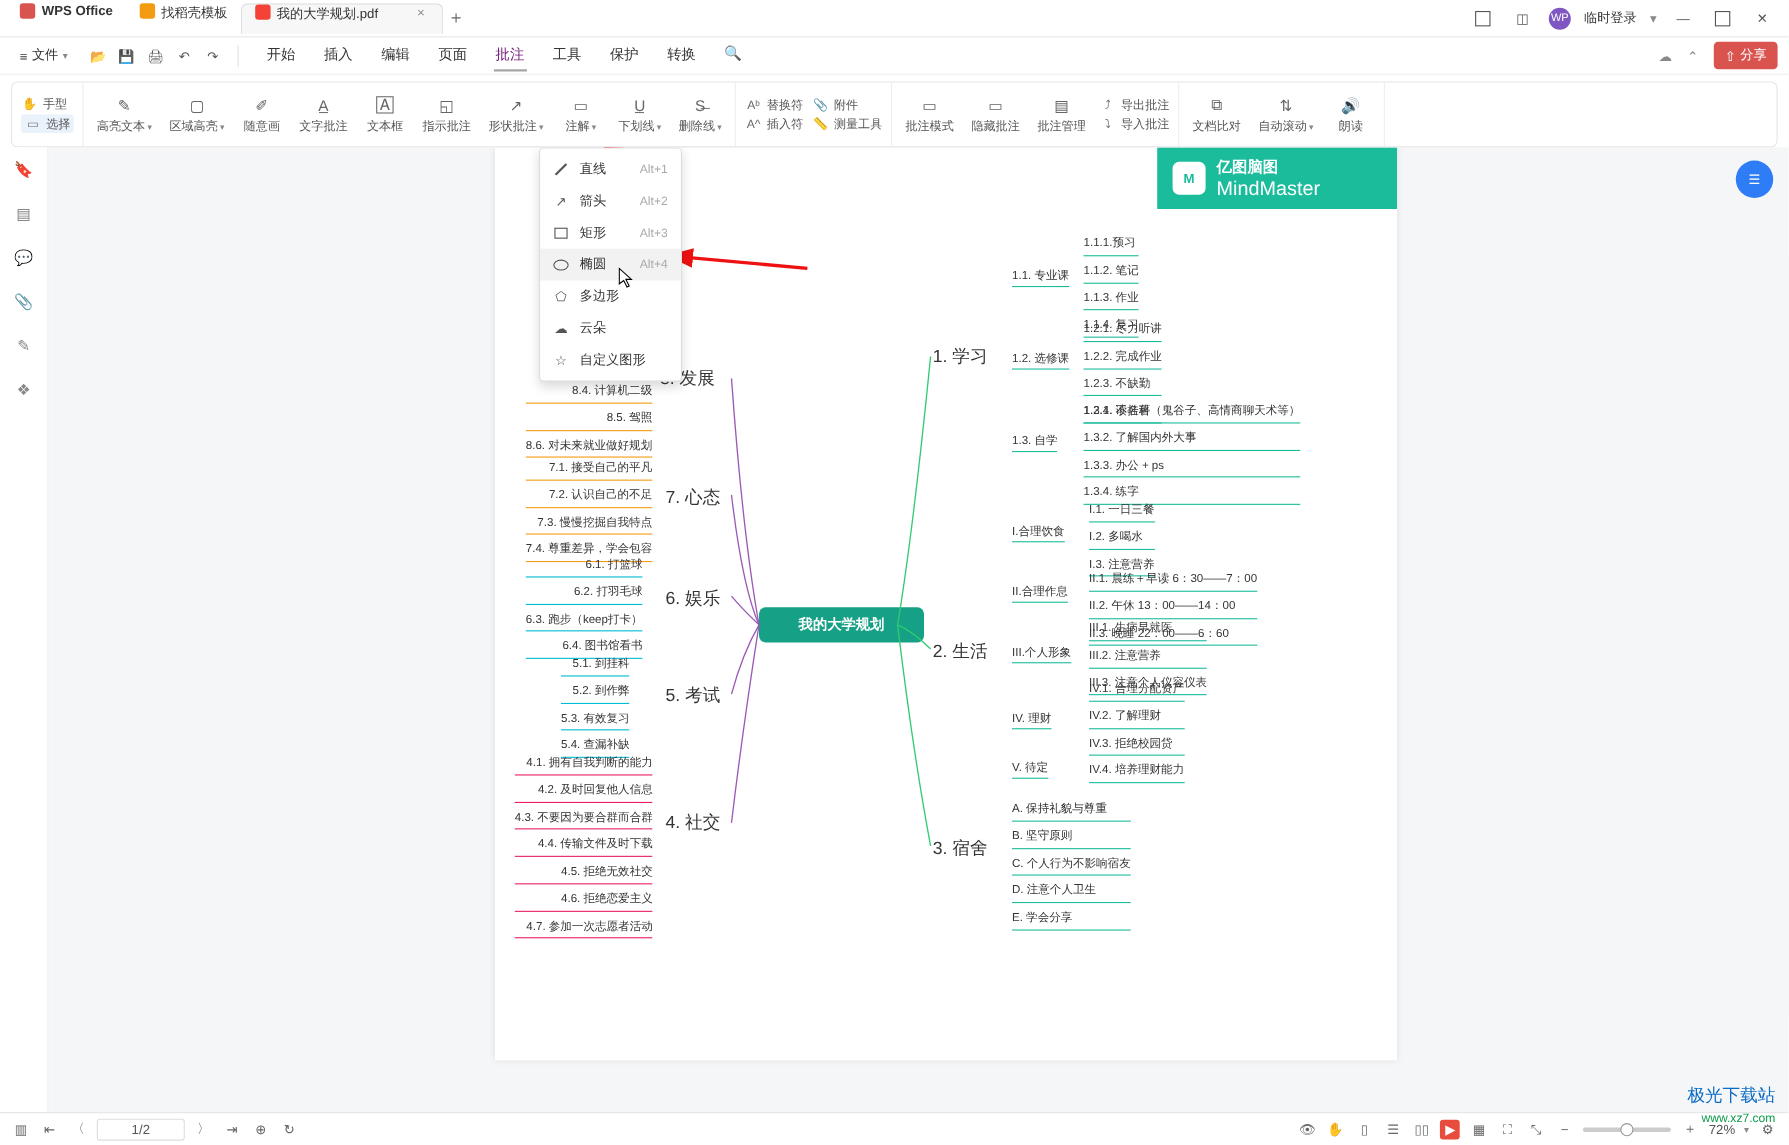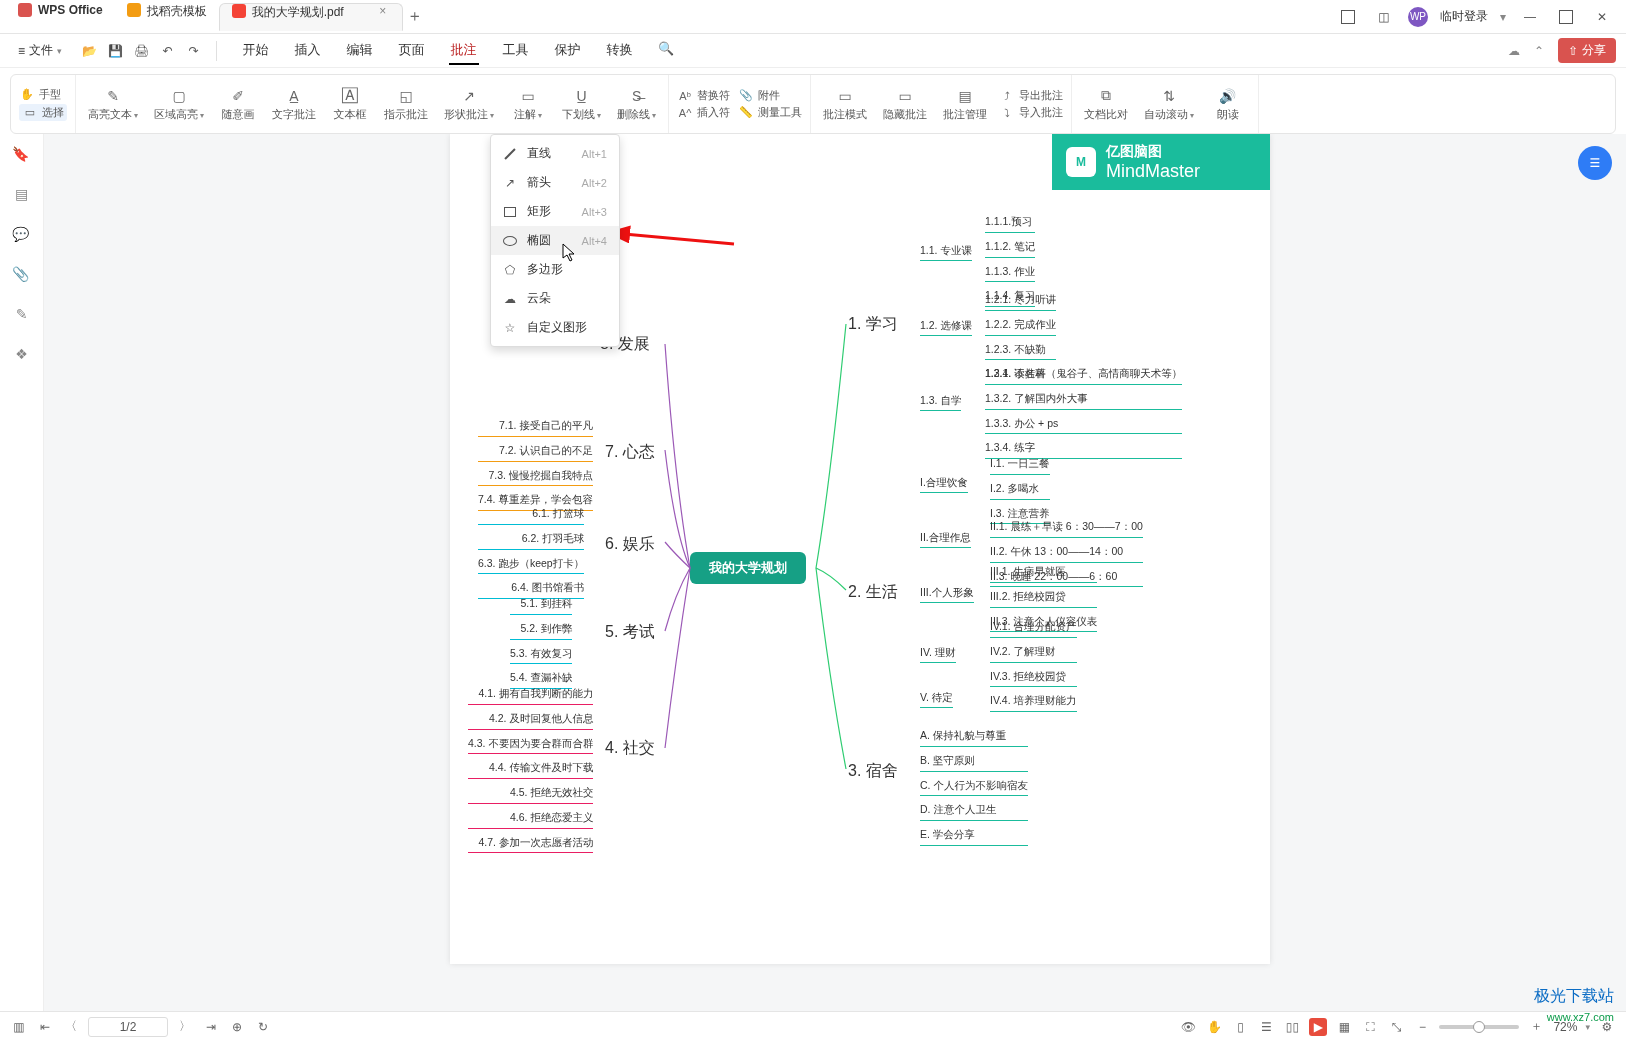--- a/index.html
+++ b/index.html
@@ -23,21 +23,21 @@
   .icon-sq { width:14px; height:14px; border:1px solid #555; }
 
   
   .menubar { height: 34px; display:flex; align-items:center; padding:0 10px; border-bottom:1px solid #eee; gap:4px; }
   .file-btn { display:flex; align-items:center; gap:4px; padding:4px 8px; }
   .mini-icons { display:flex; gap:10px; margin-left:8px; }
   .mini-icons .mi { width:16px; height:16px; color:#555; display:flex; align-items:center; justify-content:center; }
   .menubar .sep { width:1px; height:20px; background:#e0e0e0; margin:0 10px; }
   .menu-items { display:flex; gap:22px; margin-left:10px; }
   .menu-item { font-size:13px; color:#333; padding:4px 2px; }
-  .menu-item.active { color:#b91c1c; border-bottom:2px solid #000000; }
+  .menu-item.active { color:#701a75; border-bottom:2px solid #a3a3a3; }
   .menubar-right { margin-left:auto; display:flex; align-items:center; gap:14px; }
   .share-btn { background:#d9534f; color:#fff; border-radius:4px; padding:4px 10px; display:flex; align-items:center; gap:4px; }
 
   
   .ribbon { height: 60px; background:#fff; border:1px solid #e5e5e5; border-radius:6px; margin:6px 10px; display:flex; align-items:stretch; }
   .rgroup { display:flex; align-items:center; padding:0 8px; gap:8px; border-right:1px solid #eee; }
   .ritem { display:flex; flex-direction:column; align-items:center; justify-content:center; gap:2px; font-size:11px; color:#555; padding:2px 4px; min-width:44px; position:relative; }
   .ritem .ricon { width:20px; height:18px; display:flex; align-items:center; justify-content:center; font-size:14px; color:#666; }
   .ritem .caret::after { content:"▾"; font-size:8px; margin-left:2px; color:#888; }
   .rstack { display:flex; flex-direction:column; gap:2px; font-size:11px; color:#555; }
@@ -65,21 +65,21 @@
   
   .cursor { position:absolute; left:518px; top:109px; width:14px; height:20px; z-index:50; pointer-events:none; }
   .cursor svg { width:100%; height:100%; }
 
   
   .arrow { position:absolute; z-index:30; }
 
   
   .mm-badge { position:absolute; right:0; top:0; width:218px; height:56px; background:#1abc9c; color:#fff; display:flex; align-items:center; gap:10px; padding-left:14px; border-radius:0 0 0 0; }
   .mm-badge .logo { width:30px; height:30px; background:#fff; border-radius:6px; color:#1abc9c; display:flex; align-items:center; justify-content:center; font-weight:bold; }
-  .mm-center { position:absolute; left:240px; top:418px; width:116px; height:32px; background:#16a085; color:#fff; font-weight:600; display:flex; align-items:center; justify-content:center; border-radius:6px; font-size:13px; }
+  .mm-center { position:absolute; left:240px; top:418px; width:150px; height:32px; background:#16a085; color:#fff; font-weight:600; display:flex; align-items:center; justify-content:center; border-radius:6px; font-size:13px; }
 
   .branch { position:absolute; font-size:16px; font-weight:400; }
   .leaves { position:absolute; }
   .leaf { font-size:10.5px; white-space:nowrap; padding:2px 0; border-bottom:1.5px solid; margin-bottom:4px; line-height:1.5; }
   .subbranch { position:absolute; font-size:10.5px; border-bottom:1.5px solid; white-space:nowrap; padding:2px 0; }
 
   
   .c-teal { border-color:#1abc9c; color:#333; }
   .c-orange { border-color:#f39c12; }
   .c-cyan { border-color:#00bcd4; }
@@ -418,21 +418,21 @@
         </div>
       <div class="subbranch c-teal" style="left:470px;top:395px">II.合理作息</div>
       <div class="leaves" style="left:540px;top:383px" id="r11">
           <div class="leaf c-teal">II.1. 晨练＋早读 6：30——7：00</div>
           <div class="leaf c-teal">II.2. 午休  13：00——14：00</div>
           <div class="leaf c-teal">II.3. 晚睡  22：00——6：60</div>
         </div>
       <div class="subbranch c-teal" style="left:470px;top:450px">III.个人形象</div>
       <div class="leaves" style="left:540px;top:428px" id="r12">
           <div class="leaf c-teal">III.1. 生病早就医</div>
-          <div class="leaf c-teal">III.2. 拒绝校园贷</div>
+          <div class="leaf c-teal">III.2. 注意营养</div>
           <div class="leaf c-teal">III.3. 注意个人仪容仪表</div>
         </div>
       <div class="subbranch c-teal" style="left:470px;top:510px">IV. 理财</div>
       <div class="leaves" style="left:540px;top:483px" id="r13">
           <div class="leaf c-teal">IV.1. 合理分配资产</div>
           <div class="leaf c-teal">IV.2. 了解理财</div>
           <div class="leaf c-teal">IV.3. 拒绝校园贷</div>
           <div class="leaf c-teal">IV.4. 培养理财能力</div>
         </div>
       <div class="subbranch c-teal" style="left:470px;top:555px">V. 待定</div>
@@ -440,20 +440,25 @@
       <div class="branch branch-right" style="left:398px;top:627px">3. 宿舍</div>
       <div class="leaves" style="left:470px;top:592px" id="r20">
           <div class="leaf c-teal">A. 保持礼貌与尊重</div>
           <div class="leaf c-teal">B. 坚守原则</div>
           <div class="leaf c-teal">C. 个人行为不影响宿友</div>
           <div class="leaf c-teal">D. 注意个人卫生</div>
           <div class="leaf c-teal">E. 学会分享</div>
         </div>
 
       <div class="branch branch-left" style="left:150px;top:200px">8. 发展</div>
+      <div class="leaves branch-left" style="left:28px;top:212px;text-align:right" id="l0">
+          <div class="leaf c-orange">8.4. 计算机二级</div>
+          <div class="leaf c-orange">8.5. 驾照</div>
+          <div class="leaf c-orange">8.6. 对未来就业做好规划</div>
+        </div>
 
       <div class="branch branch-left" style="left:155px;top:308px">7. 心态</div>
       <div class="leaves branch-left" style="left:28px;top:282px;text-align:right" id="l1">
           <div class="leaf c-orange">7.1. 接受自己的平凡</div>
           <div class="leaf c-orange">7.2. 认识自己的不足</div>
           <div class="leaf c-orange">7.3. 慢慢挖掘自我特点</div>
           <div class="leaf c-orange">7.4. 尊重差异，学会包容</div>
         </div>
 
       <div class="branch branch-left" style="left:155px;top:400px">6. 娱乐</div>

